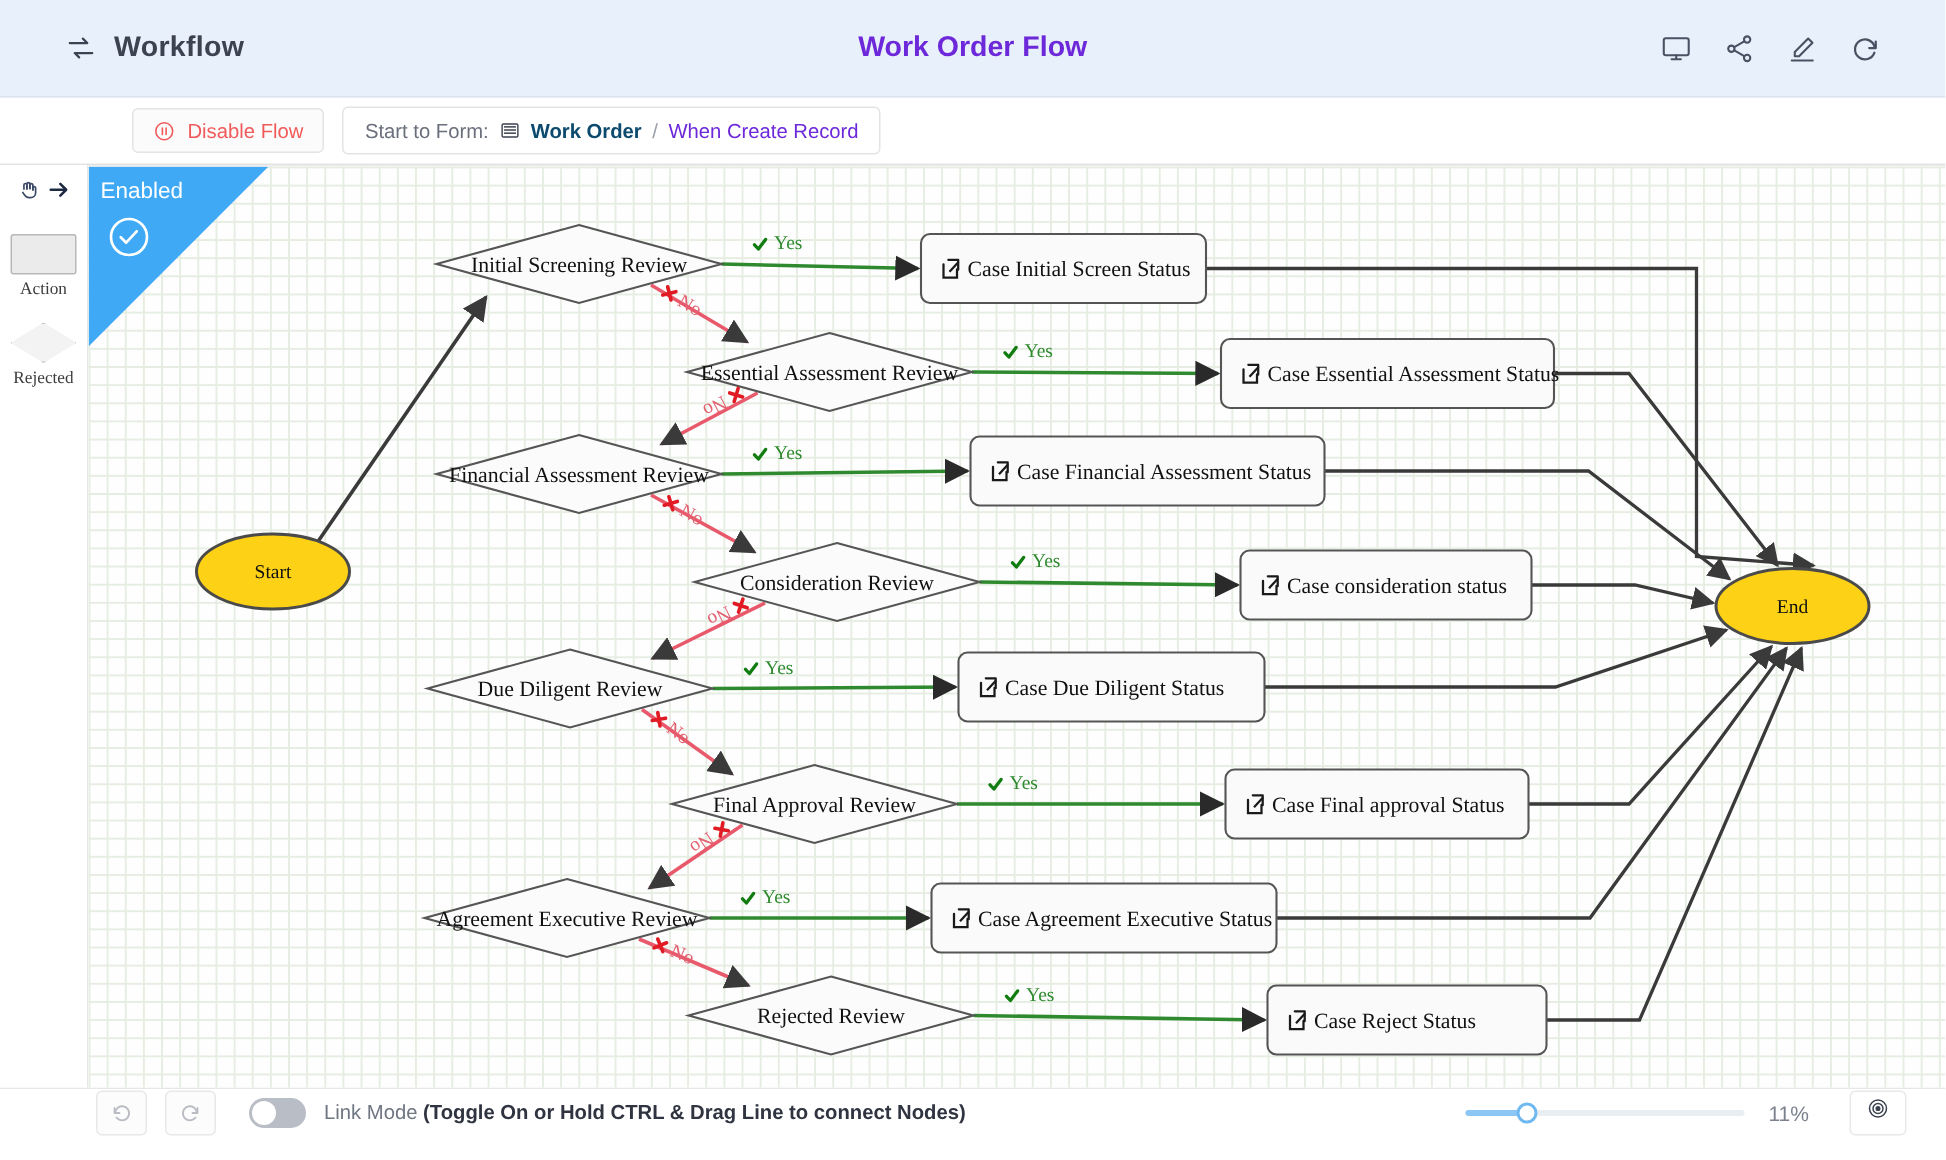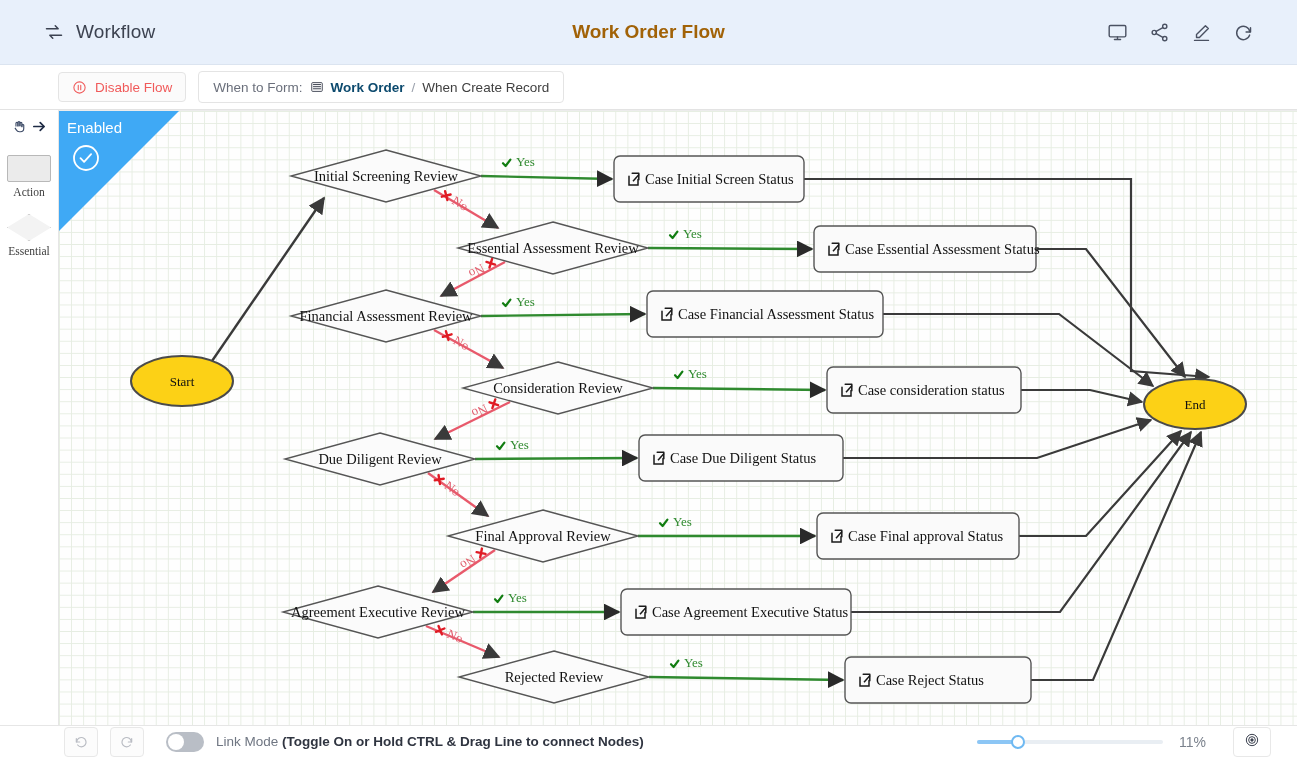--- a/index.html
+++ b/index.html
@@ -23,29 +23,30 @@
     background: #e8f0fb;
     display: flex; align-items: center;
     position: relative;
     flex: 0 0 65px;
     border-bottom: 1px solid #dbe4f0;
   }
   .hdr-left {
     display: flex; align-items: center;
     gap: 12px;
     margin-left: 44px;
+    font-weight: bold;
   }
   .hdr-wf-icon { width: 20px; height: 20px; color: #3b4251; display: block; }
   .hdr-wf-label {
     font-size: 19px; color: #3c4250; letter-spacing: .2px;
   }
   .hdr-title {
     position: absolute; left: 0; right: 0;
     text-align: center;
-    font-size: 19px; font-weight: bold; color: #a16207;
+    font-size: 19px; font-weight: bold; color: #6d28d9;
     pointer-events: none;
   }
   .hdr-right {
     margin-left: auto; margin-right: 40px;
     display: flex; align-items: center; gap: 14px;
     position: relative; z-index: 3;
   }
   .hdr-icon-btn {
     width: 28px; height: 28px;
     display: flex; align-items: center; justify-content: center;
@@ -53,21 +54,21 @@
     border-radius: 4px;
   }
   .hdr-icon-btn svg { display: block; }
 
   
   .toolbar {
     height: 45px;
     flex: 0 0 45px;
     background: #fff;
     display: flex; align-items: center;
-    padding-left: 58px;
+    padding-left: 88px;
     gap: 12px;
     border-bottom: 1px solid #e3e3e3;
   }
   .btn-disable {
     display: flex; align-items: center; gap: 8px;
     height: 30px; padding: 0 13px;
     border: 1px solid #e4e4e4; border-radius: 4px;
     background: #fbfbfb;
     color: #f05a5a; font-size: 13.5px;
     cursor: pointer;
@@ -78,21 +79,21 @@
     height: 32px; padding: 0 14px;
     border: 1px solid #e4e4e4; border-radius: 4px;
     background: #fff;
     font-size: 13.5px; color: #6a6f7b;
     cursor: pointer;
   }
   .bind-form .bf-label { color: #6a6f7b; }
   .bind-form .bf-form-icon { color: #3c4250; display: flex; }
   .bind-form .bf-form { font-weight: bold; color: #0c4a6e; }
   .bind-form .bf-sep { color: #9aa0ab; }
-  .bind-form .bf-trigger { color: #404040; }
+  .bind-form .bf-trigger { color: #6d28d9; }
 
   
   .body-wrap { flex: 1 1 auto; display: flex; position: relative; min-height: 0; }
 
   
   .palette {
     width: 59px; flex: 0 0 59px;
     background: #fff;
     border-right: 1px solid #e6e6e6;
     display: flex; flex-direction: column; align-items: center;
@@ -277,21 +278,21 @@
     <div class="btn-disable">
       <span>
         <svg viewBox="0 0 24 24" width="15" height="15" fill="none" stroke="currentColor" stroke-width="1.7">
           <circle cx="12" cy="12" r="9"></circle>
             <path d="M10 8.5v7M14 8.5v7" stroke-linecap="round"></path>
         </svg>
       </span>
       <span>Disable Flow</span>
     </div>
     <div class="bind-form">
-      <span class="bf-label">When to Form:</span>
+      <span class="bf-label">Start to Form:</span>
       <span class="bf-form-icon">
         <svg viewBox="0 0 24 24" width="14" height="14" fill="currentColor">
           <rect x="3" y="4.5" width="18" height="15" rx="1.5" fill="none" stroke="currentColor" stroke-width="1.6"></rect>
           <rect x="5.2" y="7" width="13.6" height="1.7"></rect>
           <rect x="5.2" y="10.6" width="13.6" height="1.7"></rect>
           <rect x="5.2" y="14.2" width="13.6" height="1.7"></rect>
         </svg>
       </span>
       <span class="bf-form">Work Order</span>
       <span class="bf-sep">/</span>
@@ -318,21 +319,21 @@
           </svg>
         </span>
       </div>
 
       <div class="pal-item">
         <div class="pal-shape-rect"></div>
         <div class="pal-label">Action</div>
       </div>
       <div class="pal-item">
         <div class="pal-shape-diamond"></div>
-        <div class="pal-label">Essential</div>
+        <div class="pal-label">Rejected</div>
       </div>
     </div>
 
     <div class="canvas">
 
       <div class="enabled-banner"></div>
       <div class="enabled-label">Enabled</div>
       <div class="enabled-check">
         <svg viewBox="0 0 28 28" width="28" height="28" fill="none" stroke="#ffffff" stroke-width="1.8" stroke-linecap="round" stroke-linejoin="round">
           <circle cx="14" cy="14" r="12"></circle>

